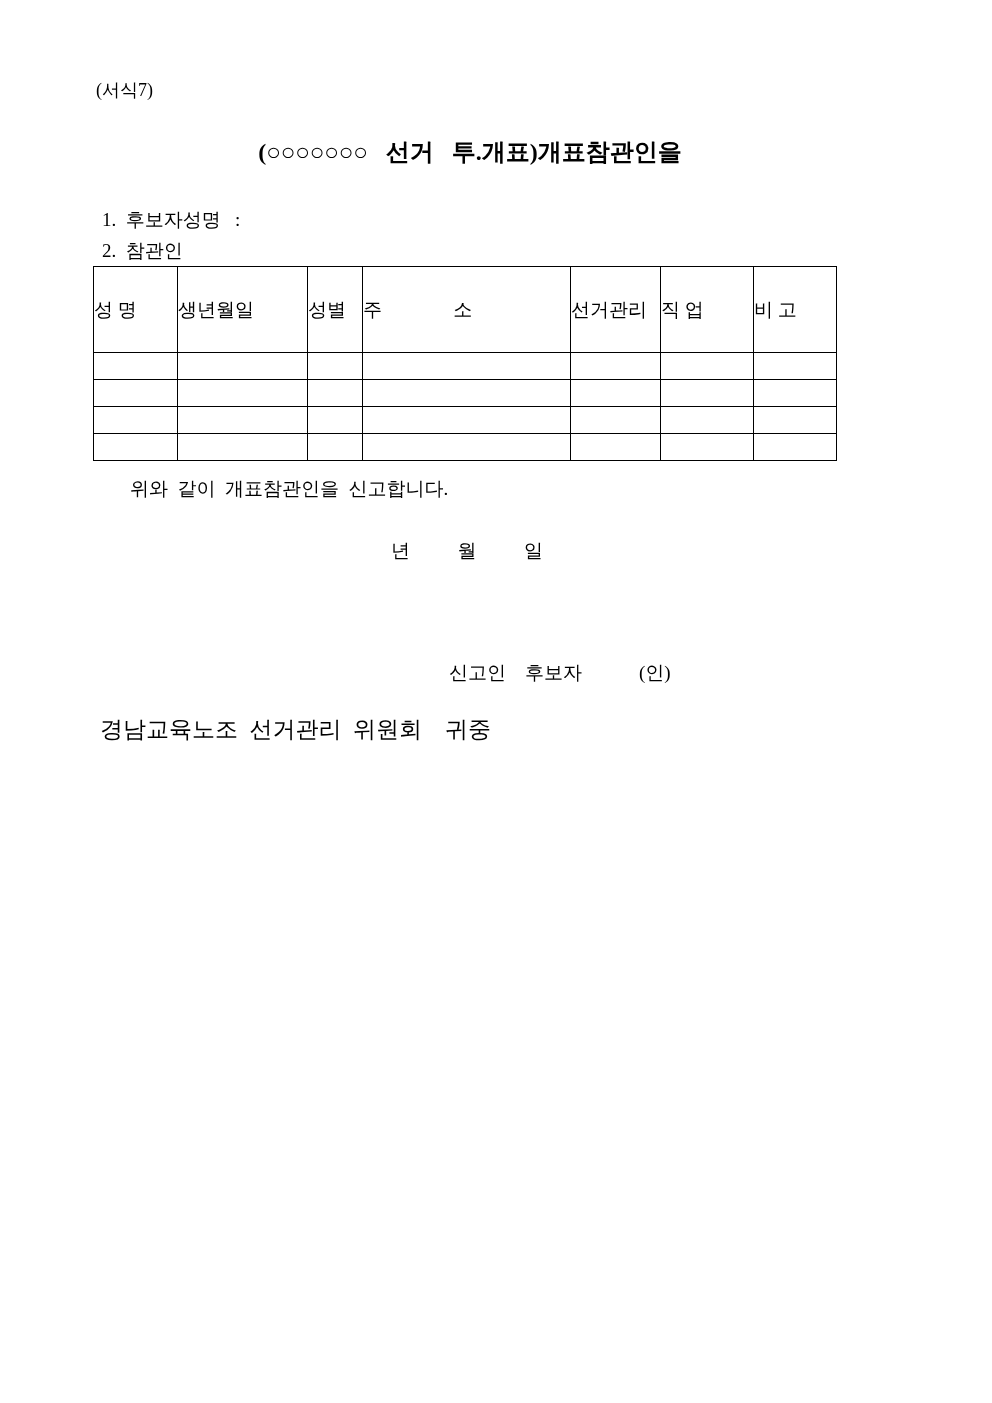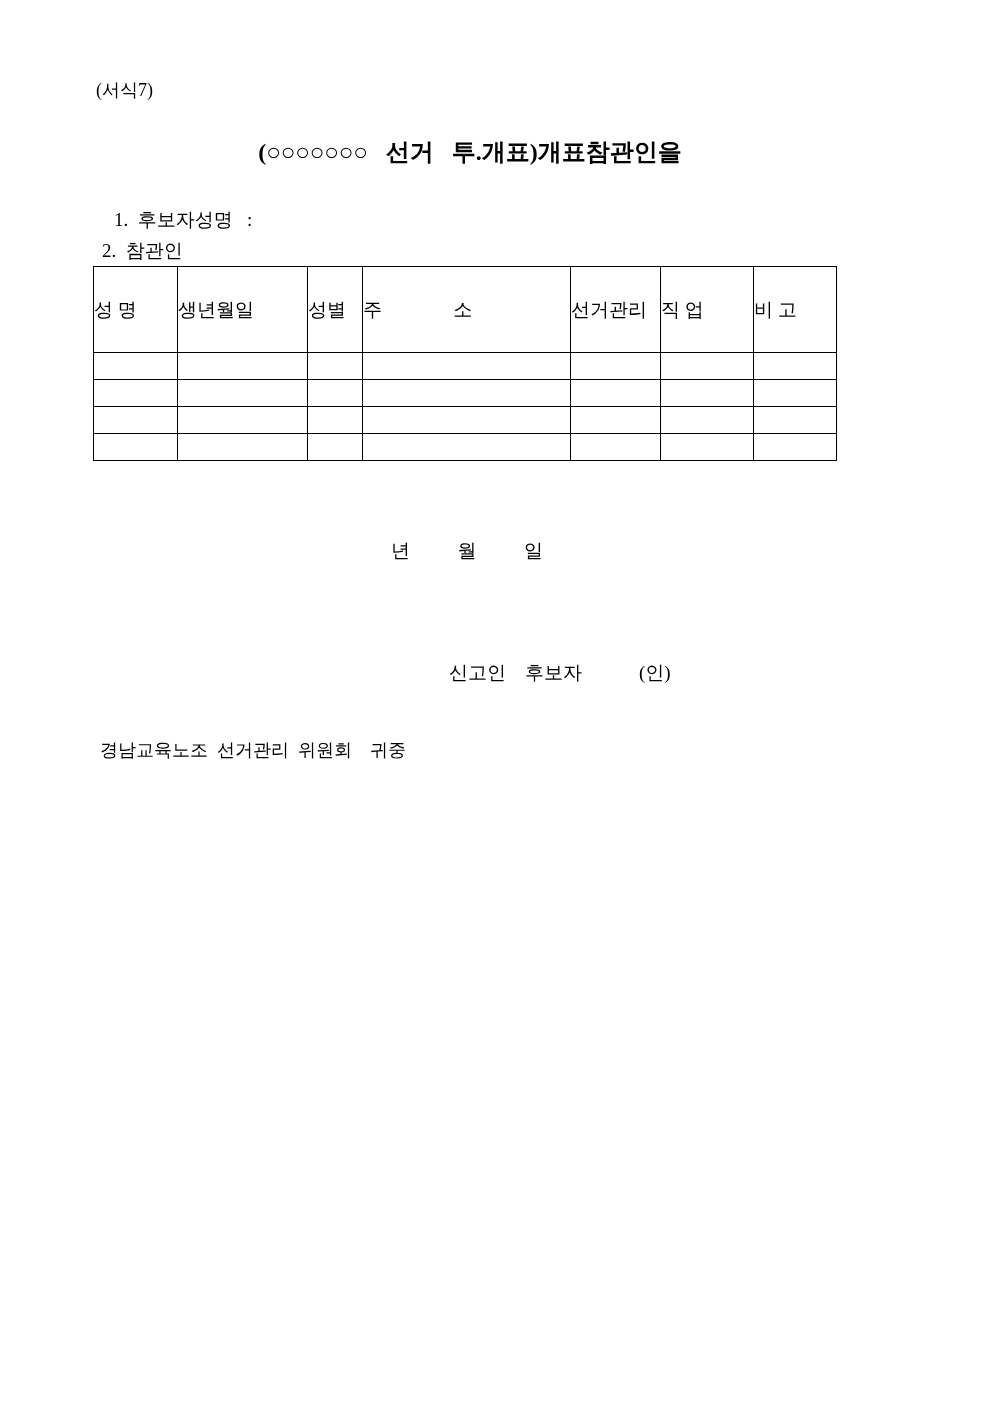--- a/index.html
+++ b/index.html
@@ -28,21 +28,21 @@
     top: 138px;
     width: 760px;
     margin: 0;
     text-align: center;
     font-size: 24px;
     font-weight: bold;
     white-space: pre;
     position: absolute;
     line-height: 1.2;
   }
-  .item-1 { left: 102px; top: 209px; font-size: 19px; margin-left: 12px; }
+  .item-1 { left: 102px; top: 209px; font-size: 19px; }
   .item-2 { left: 102px; top: 240px; font-size: 19px; }
 
   .observer-table {
     position: absolute;
     left: 93px;
     top: 266px;
     width: 743px;
     border-collapse: collapse;
     table-layout: fixed;
   }
@@ -60,21 +60,21 @@
     white-space: pre;
     overflow: hidden;
   }
   .observer-table td {
     height: 26px;
   }
 
   .declaration { left: 130px; top: 478px; font-size: 19px; }
   .date-line   { left: 383px; top: 540px; font-size: 19px; margin-left: 8px; }
   .signer-line { left: 449px; top: 662px; font-size: 19px; text-align: center; }
-  .recipient   { left: 100px; top: 740px; font-size: 18px; font-family: Liberation Serif, serif; }
+  .recipient   { left: 100px; top: 716px; font-size: 23px; font-family: Liberation Serif, serif; }
 </style>
 </head>
 <body>
 
 <div class="page">
 
   <div class="txt form-label">(서식7)</div>
 
   <h1 class="title">(○○○○○○○   선거   투.개표)개표참관인을</h1>
 
@@ -136,20 +136,21 @@
           <td></td>
           <td></td>
           <td></td>
           <td></td>
           <td></td>
           <td></td>
         </tr>
       </tbody>
   </table>
 
+  <div class="txt declaration">위와  같이  개표참관인을  신고합니다.</div>
 
   <div class="txt date-line">년          월          일</div>
 
   <div class="txt signer-line">신고인    후보자            (인)</div>
 
   <div class="txt recipient">경남교육노조  선거관리  위원회    귀중</div>
 
 </div>
 
 </body></html>

